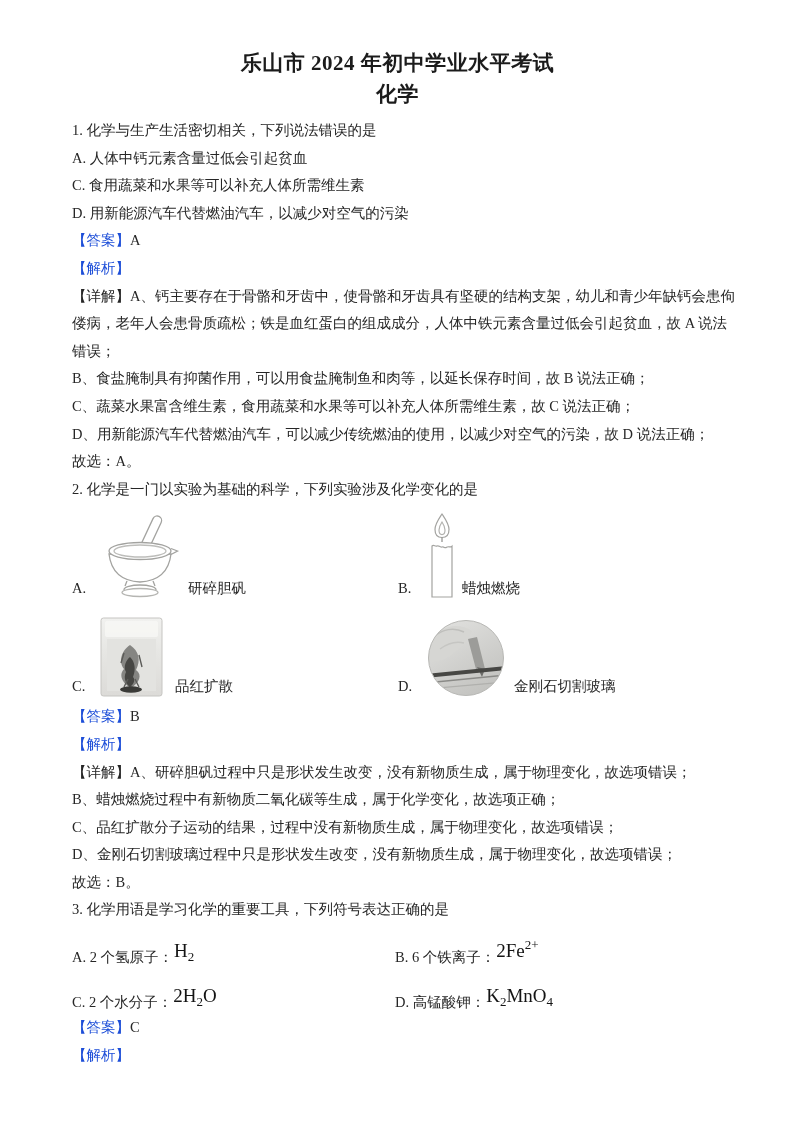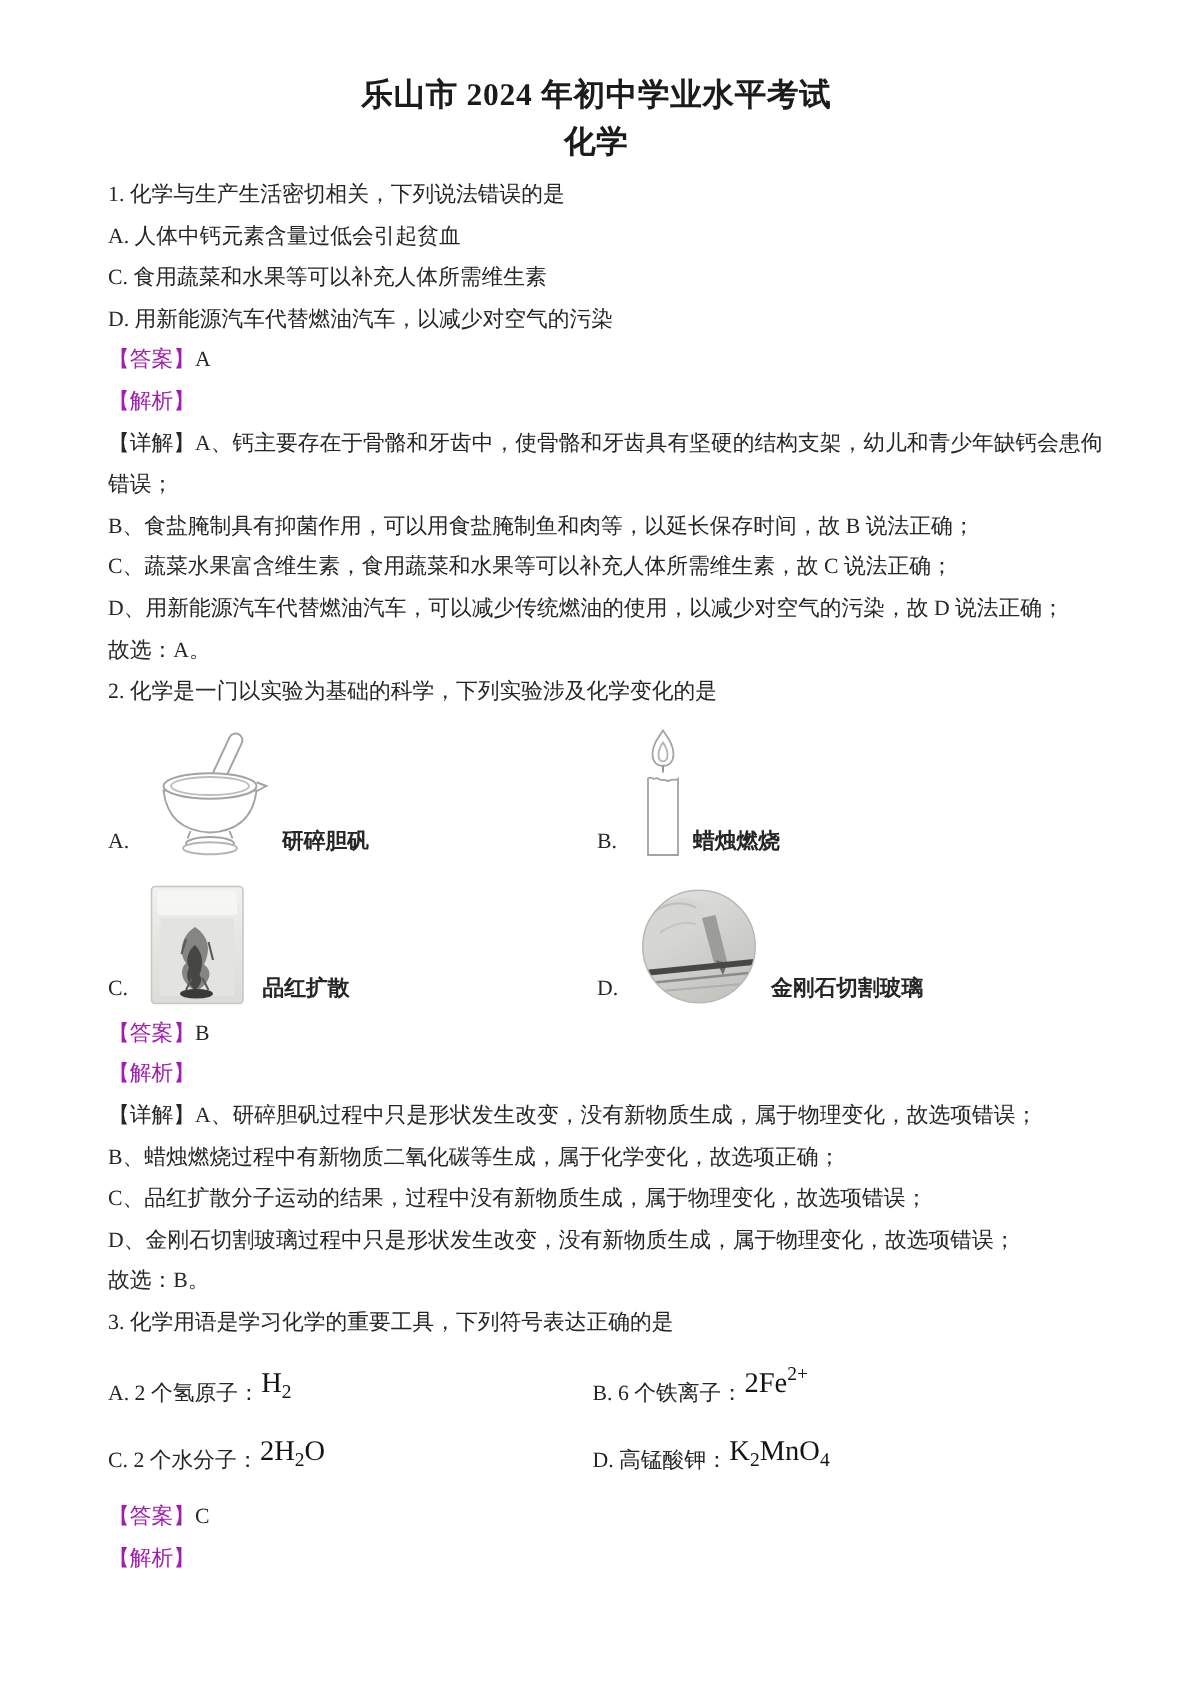--- a/index.html
+++ b/index.html
@@ -8,27 +8,27 @@
     font-family:"Liberation Serif","DejaVu Serif",serif;
     color:#262626;
   }
   .page{width:795px;height:1125px;box-sizing:border-box;padding:48px 72px 0 72px;position:relative;border-radius:31px;}
   h1.title,h2.title{
     margin:0;text-align:center;font-size:21px;font-weight:bold;line-height:31px;color:#1b1b1b;
     letter-spacing:0.5px;
   }
   .content{margin-top:7px;font-size:14.5px;}
   .line{line-height:27.6px;height:27.6px;white-space:nowrap;}
-  .lbl{color:#a21caf;}
+  .lbl{color:#1d4ed8;}
   .img-grid{
     display:grid;grid-template-columns:326px 325px;row-gap:18px;margin-top:8px;margin-bottom:6px;
   }
   .img-cell{display:flex;align-items:flex-end;}
   .opt-letter{display:inline-block;width:28px;line-height:22px;flex:none;}
-  .caption{line-height:22px;font-weight:bold;}
+  .caption{line-height:22px;}
   .cap-a{margin-left:8px;}
   .cap-b{margin-left:4px;}
   .cap-c{margin-left:12px;}
   .cap-d{margin-left:8px;}
   svg{display:block;}
   .q3-grid{display:grid;grid-template-columns:323px 1fr;}
   .q3-cell{height:45px;display:flex;align-items:flex-end;}
   .q3-cell .opt-text{line-height:24px;}
   .formula{
     font-family:"Liberation Serif","DejaVu Serif",serif;font-size:19px;color:#141414;
@@ -52,20 +52,21 @@
       <div class="line">A. 人体中钙元素含量过低会引起贫血</div>
       <div class="line">C. 食用蔬菜和水果等可以补充人体所需维生素</div>
       <div class="line">D. 用新能源汽车代替燃油汽车，以减少对空气的污染</div>
       <div class="line">
         <span class="lbl">【答案】</span><span>A</span>
       </div>
       <div class="line">
         <span class="lbl">【解析】</span>
       </div>
       <div class="line">【详解】A、钙主要存在于骨骼和牙齿中，使骨骼和牙齿具有坚硬的结构支架，幼儿和青少年缺钙会患佝</div>
+      <div class="line">偻病，老年人会患骨质疏松；铁是血红蛋白的组成成分，人体中铁元素含量过低会引起贫血，故 A 说法</div>
       <div class="line">错误；</div>
       <div class="line">B、食盐腌制具有抑菌作用，可以用食盐腌制鱼和肉等，以延长保存时间，故 B 说法正确；</div>
       <div class="line">C、蔬菜水果富含维生素，食用蔬菜和水果等可以补充人体所需维生素，故 C 说法正确；</div>
       <div class="line">D、用新能源汽车代替燃油汽车，可以减少传统燃油的使用，以减少对空气的污染，故 D 说法正确；</div>
       <div class="line">故选：A。</div>
     </section>
 
     <section>
       <div class="line">2. 化学是一门以实验为基础的科学，下列实验涉及化学变化的是</div>
 
@@ -179,21 +180,21 @@
         <div class="q3-cell">
           <span class="opt-text">C. 2 个水分子：</span>
           <span class="formula"><span>2H</span><sub>2</sub><span>O</span></span>
         </div>
         <div class="q3-cell">
           <span class="opt-text">D. 高锰酸钾：</span>
           <span class="formula"><span>K</span><sub>2</sub><span>MnO</span><sub>4</sub></span>
         </div>
       </div>
 
-      <div class="line" style="margin-top:12px;">
+      <div class="line" style="margin-top:0;">
         <span class="lbl">【答案】</span><span>C</span>
       </div>
       <div class="line">
         <span class="lbl">【解析】</span>
       </div>
     </section>
 
   </div>
 </div>
 

